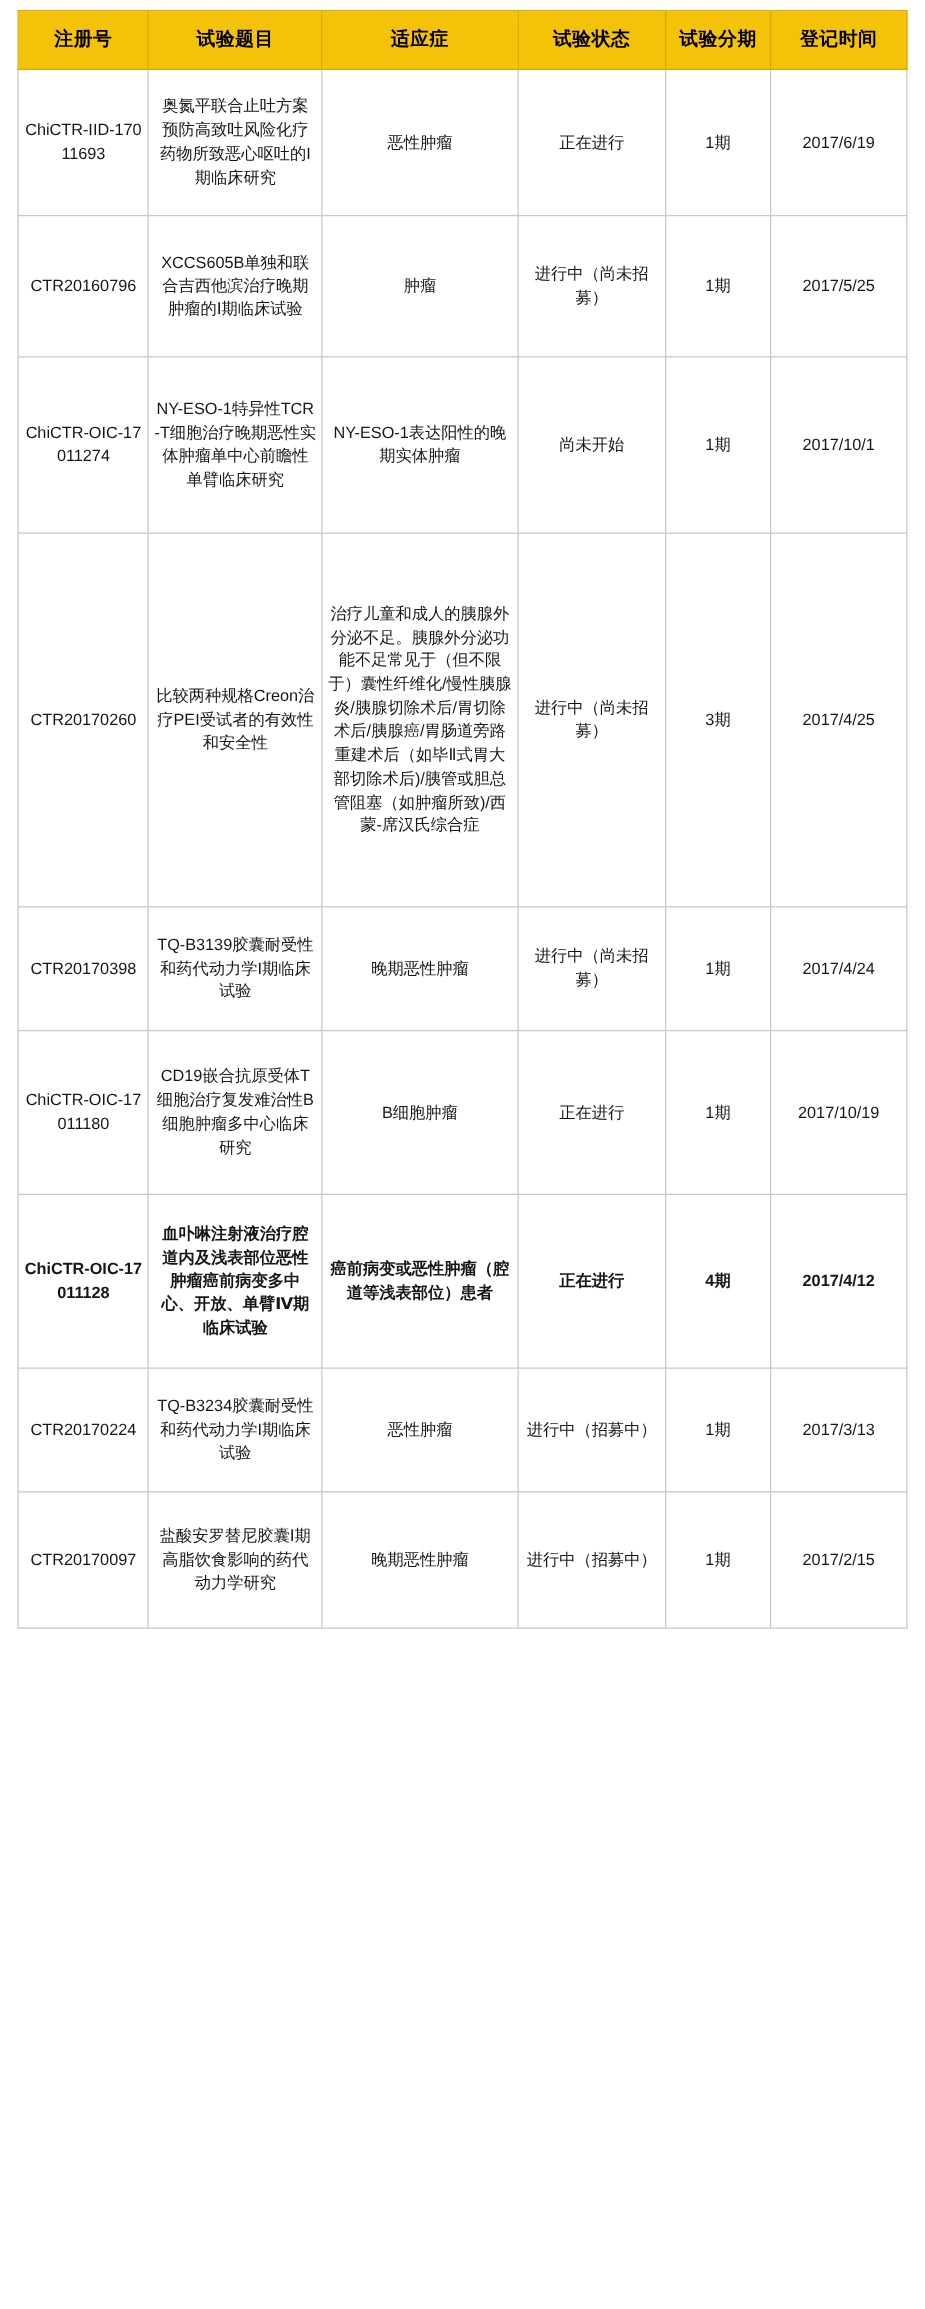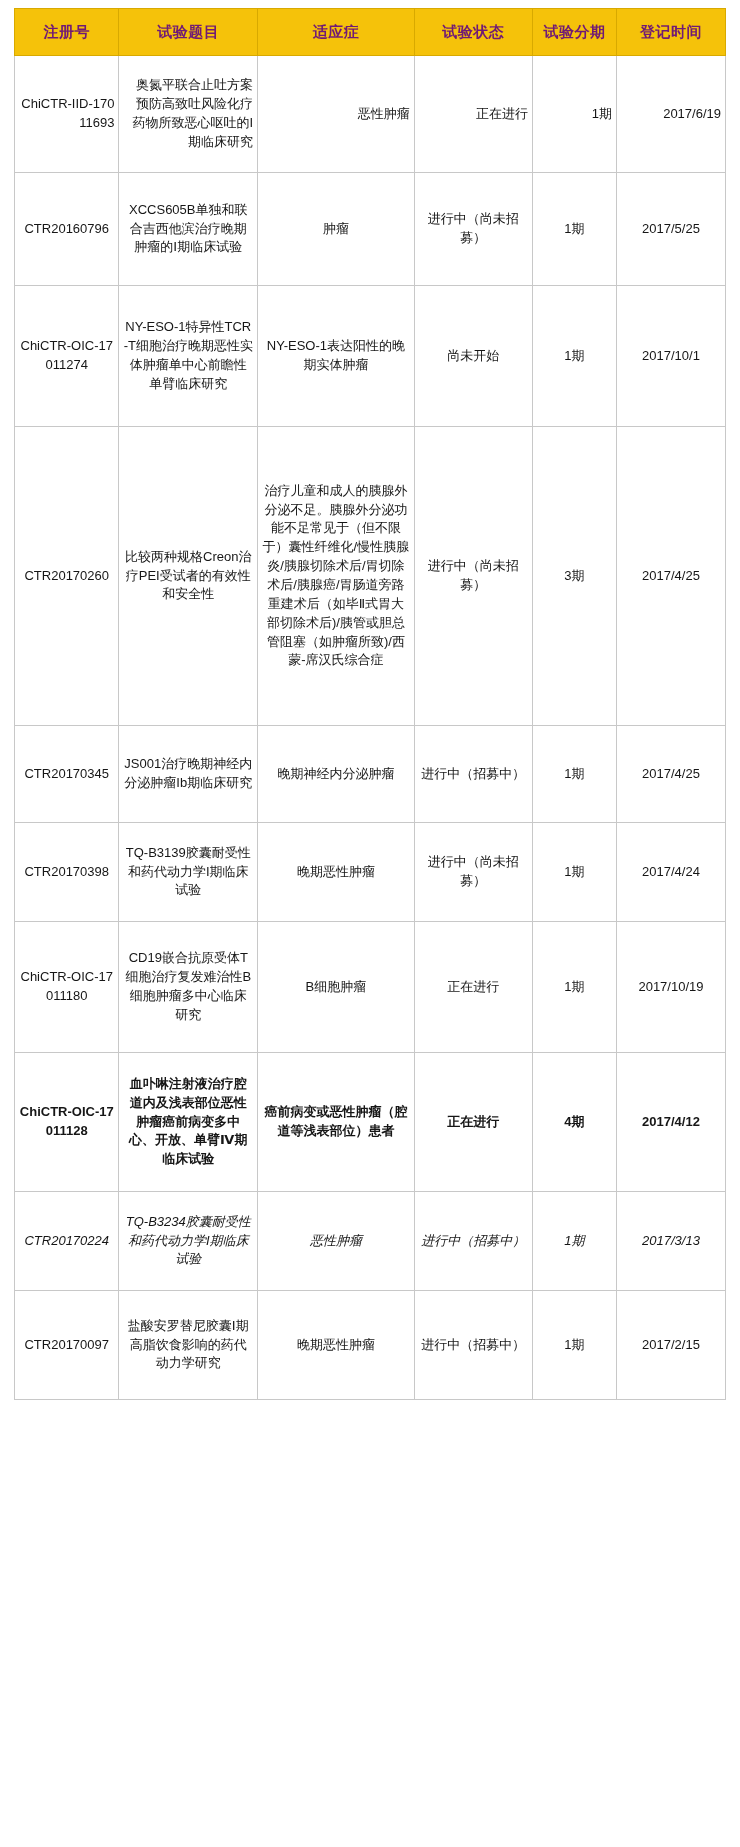--- a/index.html
+++ b/index.html
@@ -34,21 +34,21 @@
   table.trial-table td {
     border: 1px solid #c8c8c8;
     vertical-align: middle;
     text-align: center;
     padding: 6px 4px;
     line-height: 1.45;
     word-break: break-all;
   }
   table.trial-table thead th {
     background: #f5c20a;
-    color: #701a75;
+    color: #000000;
     font-weight: bold;
     font-size: 15px;
     height: 34px;
     padding: 6px 2px;
     border: 1px solid #d8a900;
     letter-spacing: 0.5px;
   }
   table.trial-table tbody td {
     font-size: 13px;
     color: #161616;
@@ -66,30 +66,30 @@
   }
   td.col-status {
     font-size: 13px;
   }
   td.col-phase {
     font-size: 13px;
   }
   td.col-date {
     font-size: 13px;
   }
-  tr.r0 td { height: 104px; text-align: right; }
+  tr.r0 td { height: 104px; }
   tr.r1 td { height: 100px; }
   tr.r2 td { height: 96px; }
   tr.r3 td { height: 128px; }
   tr.r4 td { height: 286px; text-align: center; }
   tr.r5 td { height: 84px; }
   tr.r6 td { height: 86px; }
   tr.r7 td { height: 118px; }
   tr.r8 td { height: 126px; font-weight: bold; }
-  tr.r9 td { height: 86px; font-style: italic; }
+  tr.r9 td { height: 86px; }
   tr.r10 td { height: 80px; }
   tr.r11 td { height: 96px; }
 </style>
 </head>
 <body>
 
 <div class="page">
   <table class="trial-table">
     <colgroup>
       <col class="c0">
@@ -135,28 +135,20 @@
         <td class="col-date">2017/10/1</td>
       </tr>
       <tr class="r4">
         <td class="col-id">CTR20170260</td>
         <td class="col-title">比较两种规格Creon治疗PEI受试者的有效性和安全性</td>
         <td class="col-indication">治疗儿童和成人的胰腺外分泌不足。胰腺外分泌功能不足常见于（但不限于）囊性纤维化/慢性胰腺炎/胰腺切除术后/胃切除术后/胰腺癌/胃肠道旁路重建术后（如毕Ⅱ式胃大部切除术后)/胰管或胆总管阻塞（如肿瘤所致)/西蒙-席汉氏综合症</td>
         <td class="col-status">进行中（尚未招募）</td>
         <td class="col-phase">3期</td>
         <td class="col-date">2017/4/25</td>
       </tr>
-      <tr class="r5">
-        <td class="col-id">CTR20170345</td>
-        <td class="col-title">JS001治疗晚期神经内分泌肿瘤Ib期临床研究</td>
-        <td class="col-indication">晚期神经内分泌肿瘤</td>
-        <td class="col-status">进行中（招募中）</td>
-        <td class="col-phase">1期</td>
-        <td class="col-date">2017/4/25</td>
-      </tr>
       <tr class="r6">
         <td class="col-id">CTR20170398</td>
         <td class="col-title">TQ-B3139胶囊耐受性和药代动力学I期临床试验</td>
         <td class="col-indication">晚期恶性肿瘤</td>
         <td class="col-status">进行中（尚未招募）</td>
         <td class="col-phase">1期</td>
         <td class="col-date">2017/4/24</td>
       </tr>
       <tr class="r7">
         <td class="col-id">ChiCTR-OIC-17011180</td>

